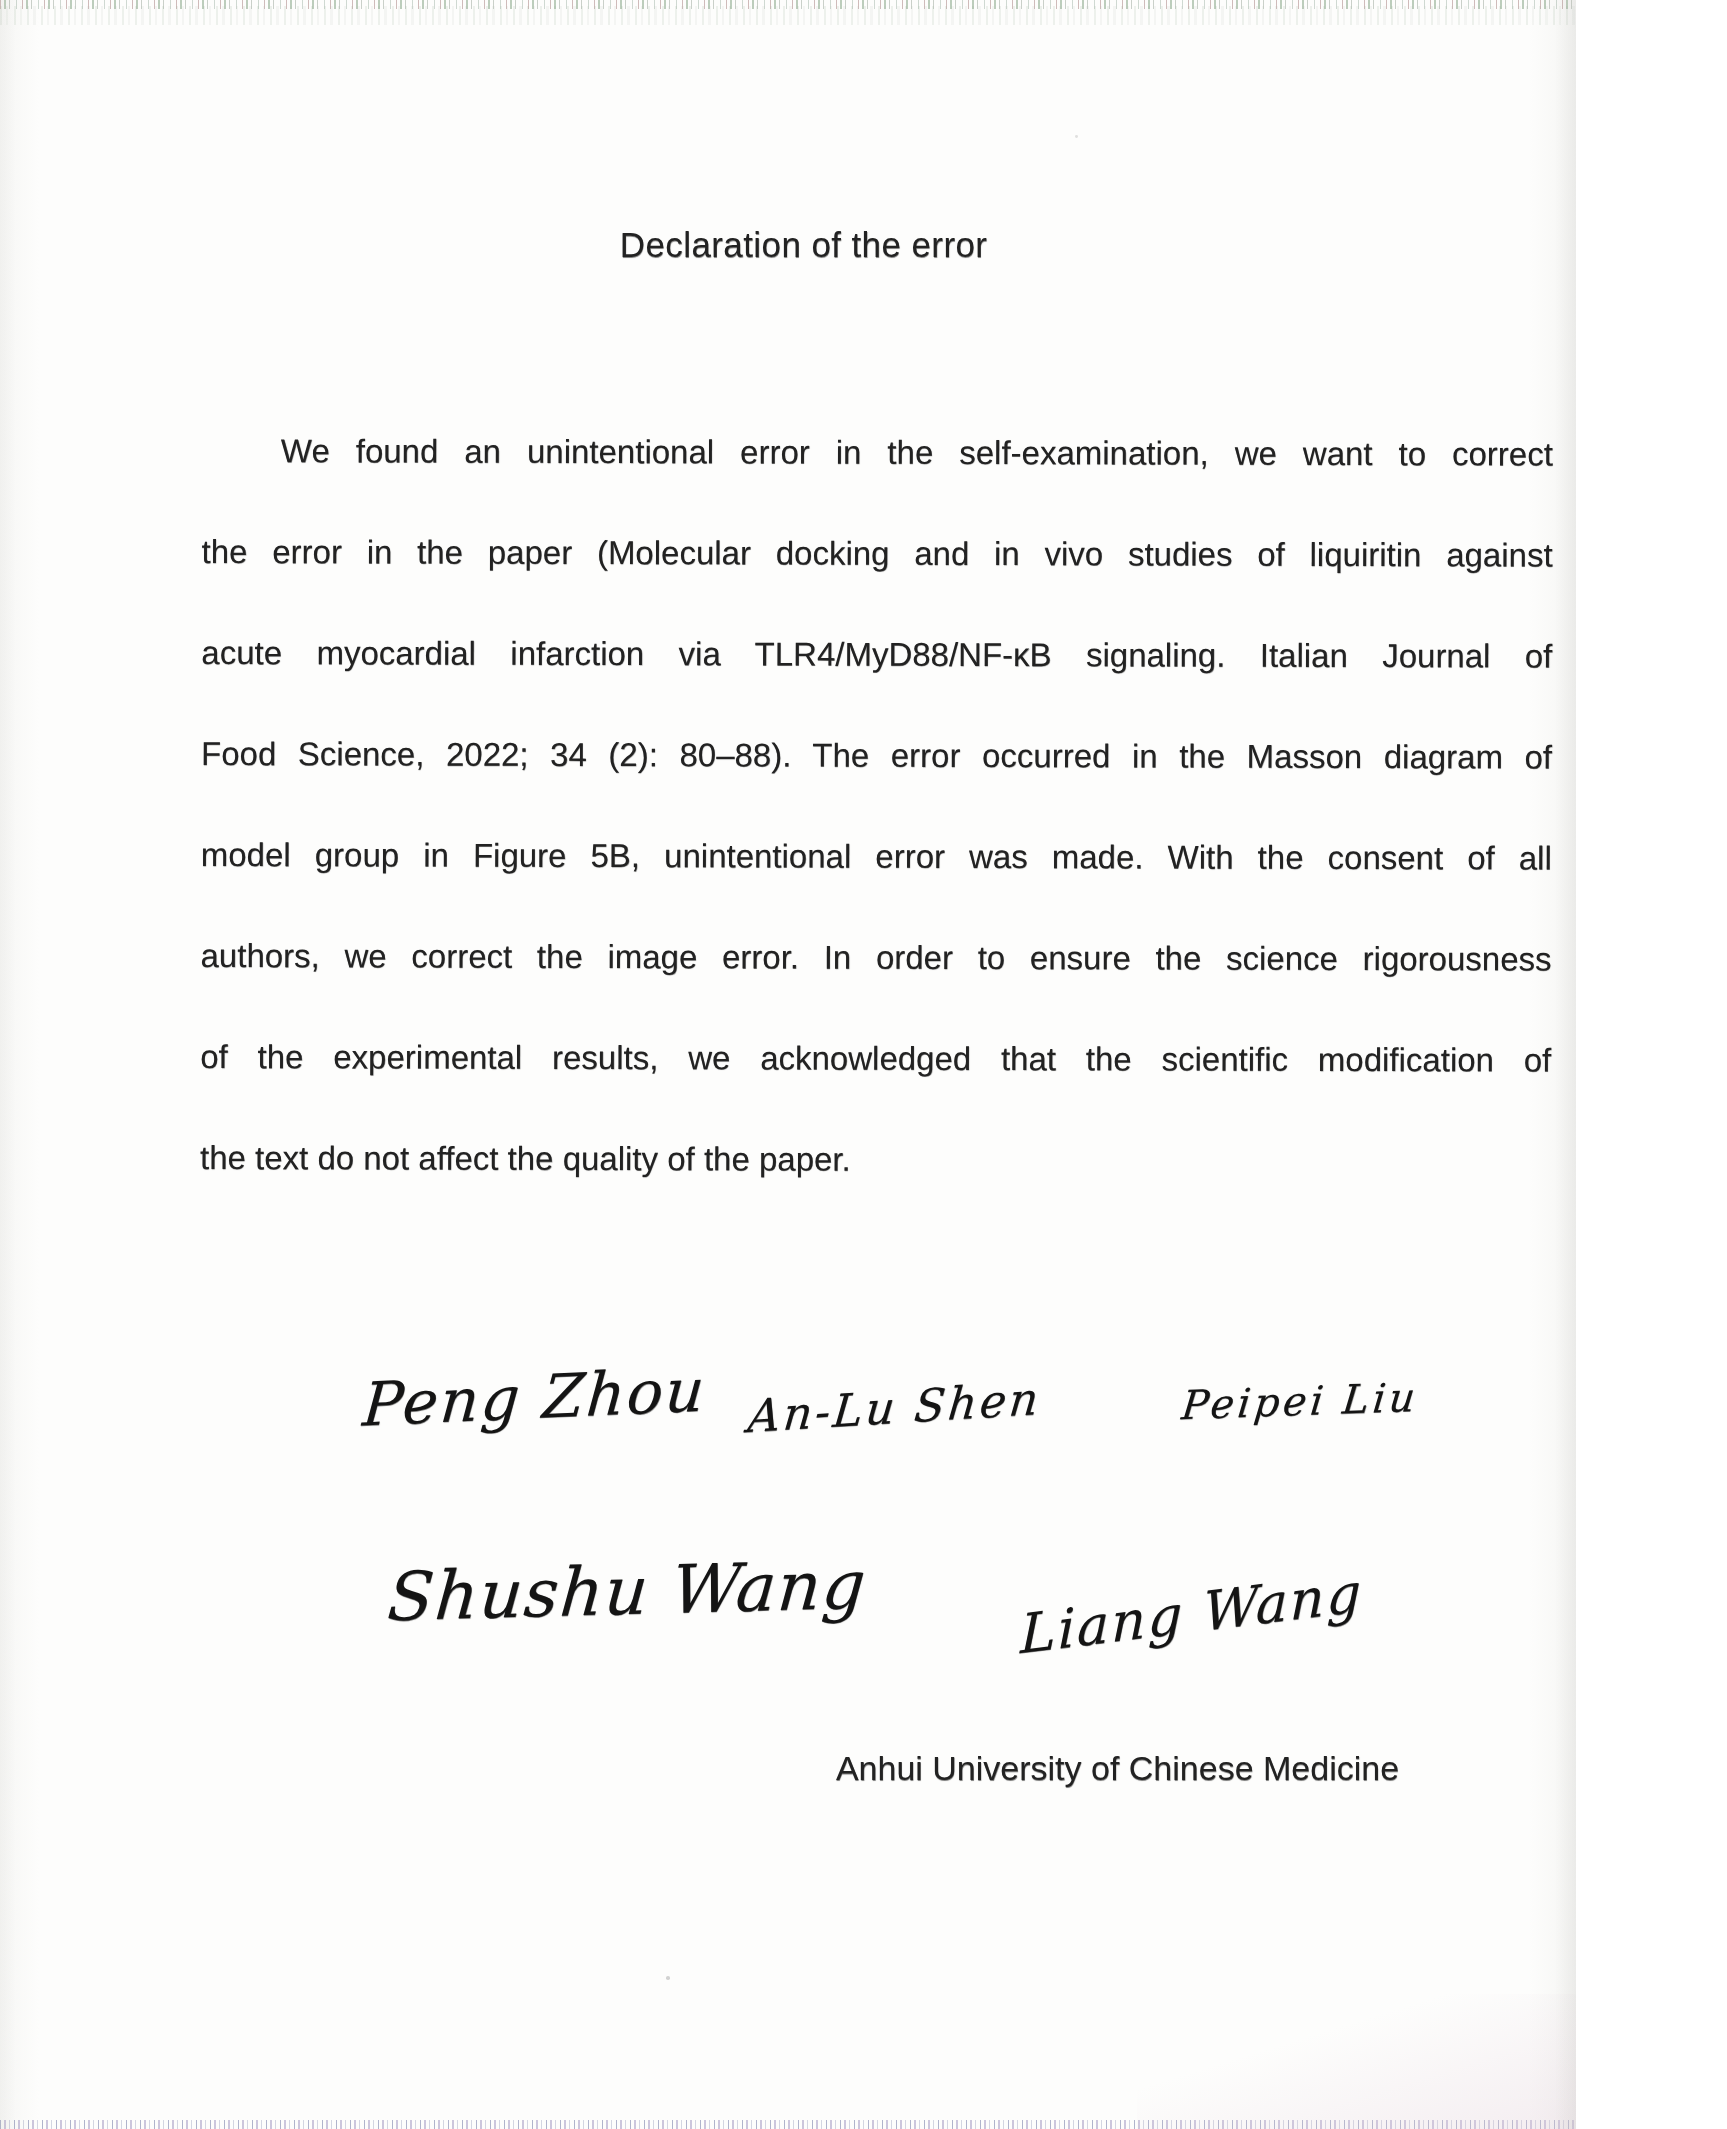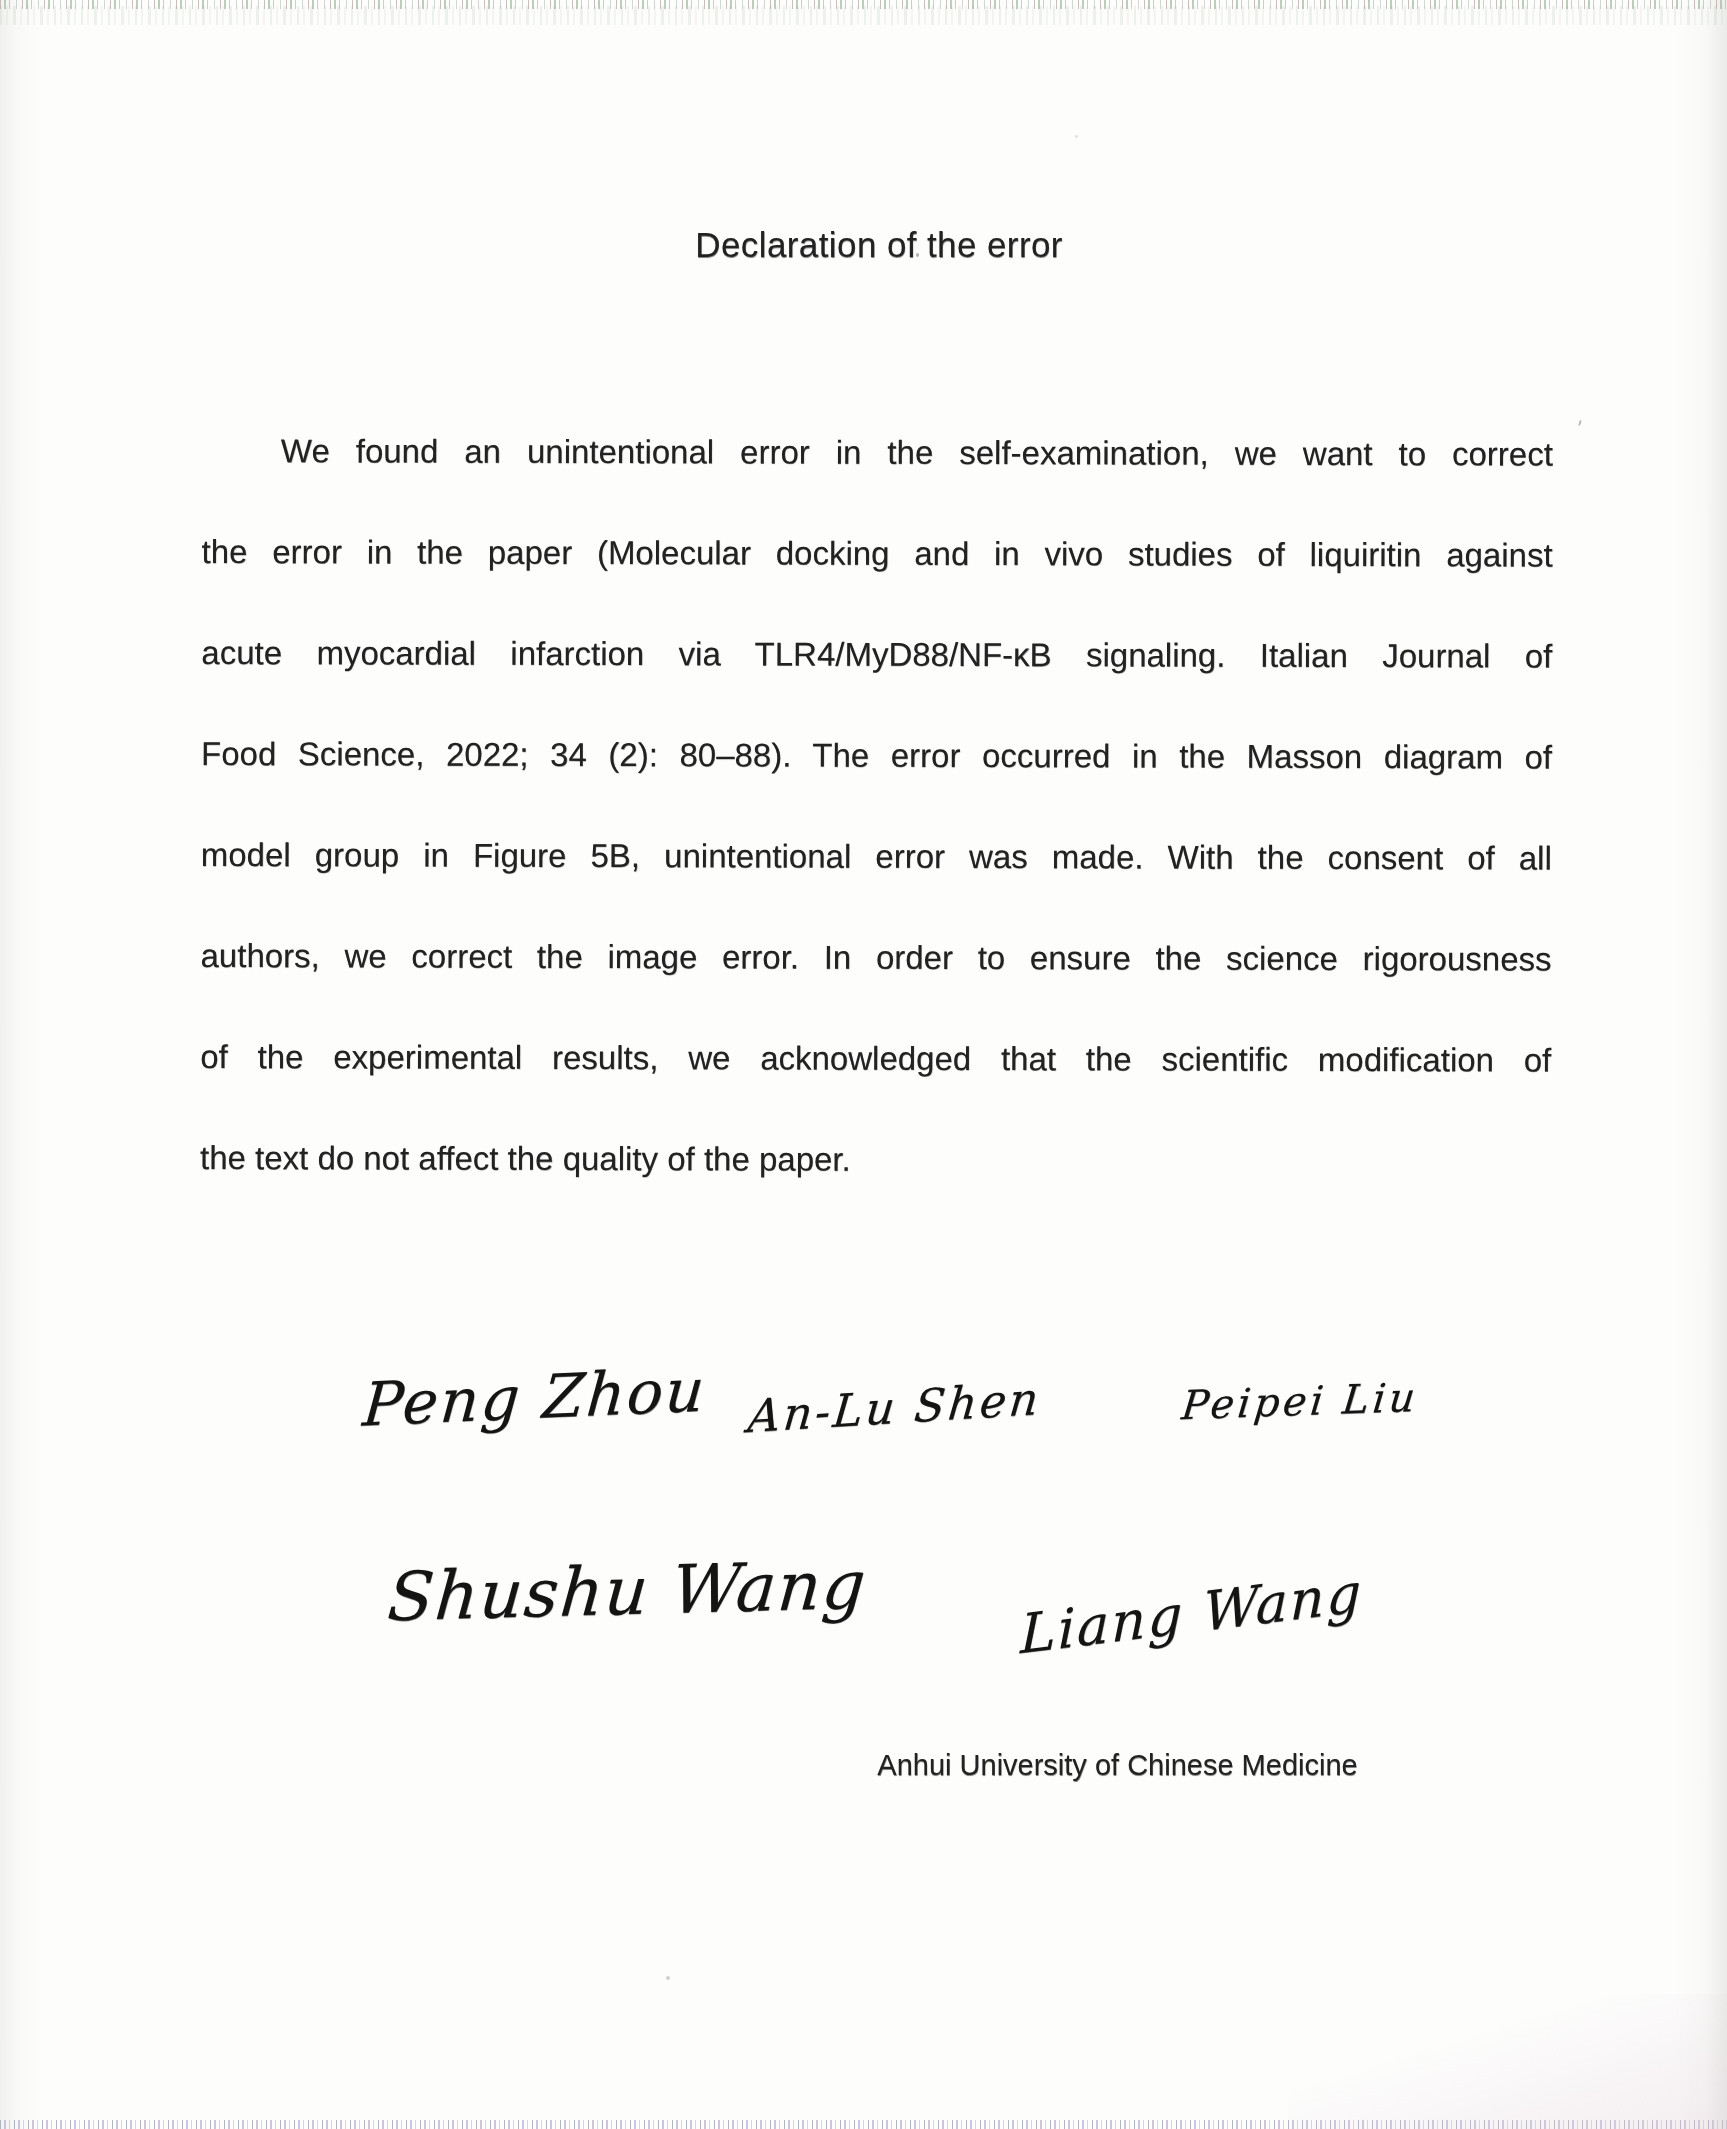--- a/index.html
+++ b/index.html
@@ -2,21 +2,21 @@
 <html style="font-size:11.3px"><head>
 <meta charset="utf-8">
 <style>
   html, body {
     margin: 0;
     padding: 0;
     background: #ffffff;
   }
   .page {
     position: relative;
-    width: 1727px;
+    width: 1576px;
     height: 2129px;
     overflow: hidden;
     background:
       linear-gradient(90deg, #f6f6f4 0%, #fdfdfc 2.5%, #fdfdfc 97%, #f5f5f3 100%),
       #fdfdfc;
     font-family: "Liberation Sans", sans-serif;
     color: #1f1f1f;
   }
 
   
@@ -116,21 +116,21 @@
   .sig-peipei-liu  { left: 1182px; top: 1378px; font-size: 40px; transform: rotate(-2deg) skewX(-8deg);  letter-spacing: 3.5px; }
   .sig-shushu-wang { left: 388px;  top: 1552px; font-size: 67px; transform: rotate(-1.5deg) skewX(-6deg); letter-spacing: 1.4px; }
   .sig-liang-wang  { left: 1019px; top: 1582px; font-size: 54px; transform: rotate(-7deg) skewX(-8deg);  letter-spacing: 2.1px; }
 
   .affiliation {
     position: absolute;
     left: 800px;
     top: 1749px;
     width: 635px;
     text-align: center;
-    font-size: 29px;
+    font-size: 34px;
     color: #222;
     text-shadow: 0.3px 0.5px 0.7px rgba(0,0,0,0.5);
   }
 </style>
 </head>
 <body>
 
 <div class="page">
 
   <div class="noise-top-strong"></div>

